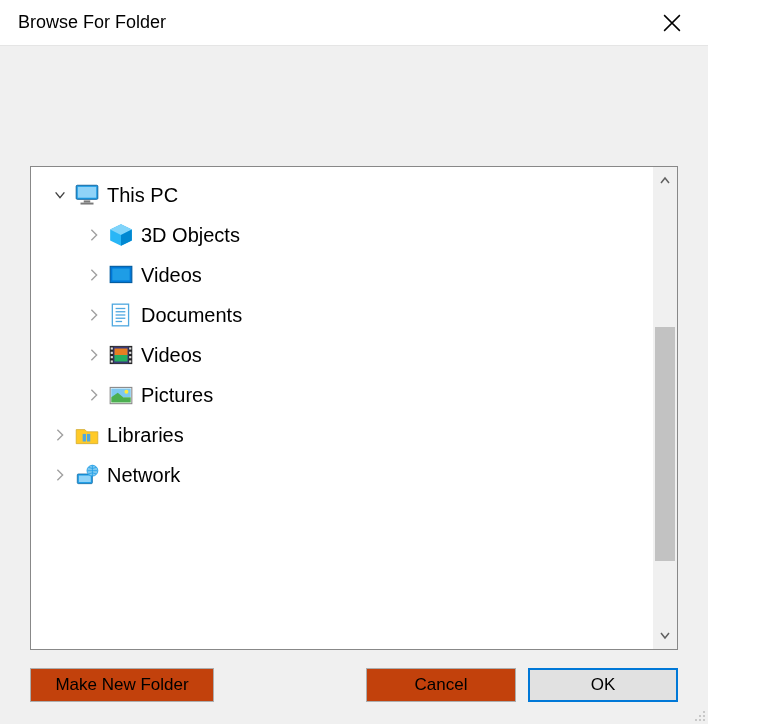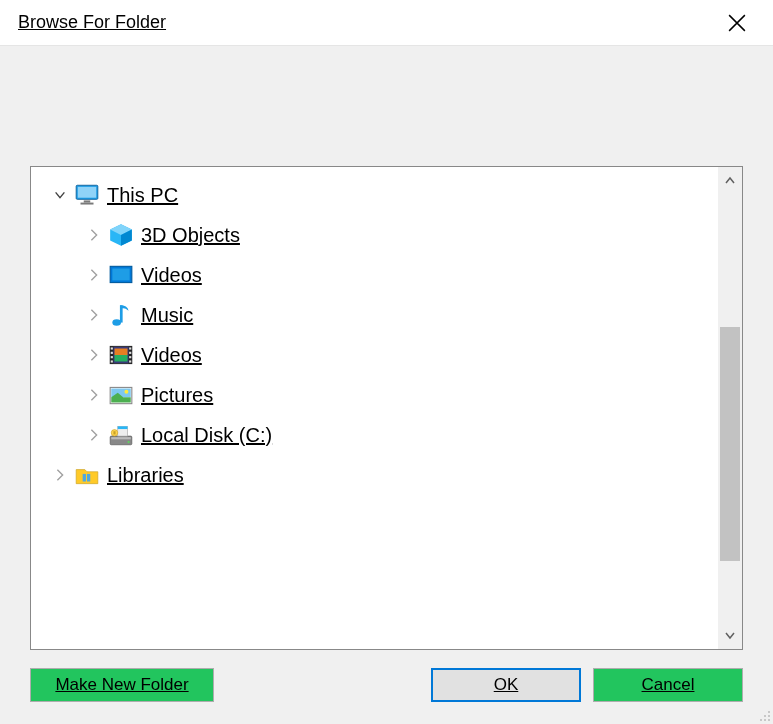--- a/index.html
+++ b/index.html
@@ -8,26 +8,25 @@
       padding: 0;
     }
     body {
       font-family: "Segoe UI", Tahoma, sans-serif;
       background: #fff;
       width: 773px;
       height: 724px;
       overflow: hidden;
     }
     .window {
-      width: 773px;
+      width: 708px;
       height: 724px;
       display: flex;
       flex-direction: column;
       background: #fff;
-      text-decoration: underline;
     }
     .titlebar {
       height: 46px;
       display: flex;
       align-items: center;
       padding: 0 18px;
       background: #fff;
       border-bottom: 1px solid #e5e5e5;
     }
     .titlebar-text {
@@ -133,21 +132,21 @@
     .button-row {
       margin-top: 18px;
       display: flex;
       align-items: center;
       gap: 12px;
     }
     .spacer { flex: 1; }
     .btn {
       height: 34px;
       border: 1px solid #adadad;
-      background: #22c55e;
+      background: #c2410c;
       font-family: inherit;
       font-size: 17px;
       padding: 0 18px;
       cursor: pointer;
       min-width: 150px;
     }
     .btn.default {
       border: 2px solid #0078d7;
       background: #e1e1e1;
     }
@@ -220,37 +219,40 @@
             </span>
           <span class="tree-icon">
             <svg viewBox="0 0 24 24">
                 <rect x="2" y="4" width="20" height="15" fill="#0078d7" stroke="#005a9e" stroke-width="1"></rect>
                 <rect x="4" y="6" width="16" height="11" fill="#1e9de6"></rect>
               </svg>
           </span>
           <span class="tree-label">Videos</span>
         </div>
 
-
-
-        <div class="tree-row indent1">
-          <span class="chevron">
-              <svg viewBox="0 0 16 16">
-                <path d="M5 2 L11 8 L5 14" stroke="#a0a0a0" stroke-width="1.6" fill="none"></path>
-              </svg>
-            </span>
-          <span class="tree-icon">
-            <svg viewBox="0 0 24 24">
-                <ellipse cx="8" cy="19" rx="4" ry="3" fill="#1e9de6"></ellipse>
-                <rect x="11" y="3" width="2.5" height="16" fill="#1e9de6"></rect>
-                <path d="M11 3 Q18 3 19 8 Q15 5 13.5 6 Z" fill="#1e9de6"></path>
-              </svg>
-          </span>
-          <span class="tree-label">Music</span>
-        </div>
+        <div class="tree-row indent1">
+          <span class="chevron">
+              <svg viewBox="0 0 16 16">
+                <path d="M5 2 L11 8 L5 14" stroke="#a0a0a0" stroke-width="1.6" fill="none"></path>
+              </svg>
+            </span>
+          <span class="tree-icon">
+            <svg viewBox="0 0 24 24">
+                <rect x="4" y="2" width="15" height="20" fill="#fff" stroke="#4fa8e0" stroke-width="1.2"></rect>
+                <line x1="7" y1="6" x2="16" y2="6" stroke="#4fa8e0" stroke-width="1.2"></line>
+                <line x1="7" y1="9" x2="16" y2="9" stroke="#4fa8e0" stroke-width="1.2"></line>
+                <line x1="7" y1="12" x2="16" y2="12" stroke="#4fa8e0" stroke-width="1.2"></line>
+                <line x1="7" y1="15" x2="16" y2="15" stroke="#4fa8e0" stroke-width="1.2"></line>
+                <line x1="7" y1="18" x2="13" y2="18" stroke="#4fa8e0" stroke-width="1.2"></line>
+              </svg>
+          </span>
+          <span class="tree-label">Documents</span>
+        </div>
+
+
 
         <div class="tree-row indent1">
           <span class="chevron">
               <svg viewBox="0 0 16 16">
                 <path d="M5 2 L11 8 L5 14" stroke="#a0a0a0" stroke-width="1.6" fill="none"></path>
               </svg>
             </span>
           <span class="tree-icon">
             <svg viewBox="0 0 24 24">
                 <rect x="2" y="4" width="20" height="16" fill="#3a3a7a" stroke="#222" stroke-width="0.8"></rect>
@@ -281,56 +283,53 @@
             <svg viewBox="0 0 24 24">
                 <rect x="2" y="5" width="20" height="15" fill="#fff" stroke="#888" stroke-width="1"></rect>
                 <rect x="3" y="6" width="18" height="8" fill="#7ec8f0"></rect>
                 <path d="M3 14 L9 10 L14 14 L21 14 L21 19 L3 19 Z" fill="#4caf50"></path>
                 <circle cx="17" cy="9" r="1.8" fill="#ffeb3b"></circle>
               </svg>
           </span>
           <span class="tree-label">Pictures</span>
         </div>
 
-        <div class="tree-row indent1">
-          <span class="chevron">
-              <svg viewBox="0 0 16 16">
-                <path d="M5 2 L11 8 L5 14" stroke="#a0a0a0" stroke-width="1.6" fill="none"></path>
-              </svg>
-            </span>
-          <span class="tree-icon">
-            <svg viewBox="0 0 24 24">
-                <rect x="2" y="13" width="20" height="8" rx="1" fill="#888" stroke="#555" stroke-width="0.6"></rect>
-                <rect x="3" y="14" width="18" height="2" fill="#bbb"></rect>
-                <circle cx="19" cy="18.5" r="1" fill="#5bd95b"></circle>
-                <rect x="9" y="4" width="9" height="9" fill="#eee" stroke="#aaa" stroke-width="0.6"></rect>
-                <rect x="9" y="4" width="9" height="2.5" fill="#29b6f6"></rect>
-                <path d="M6 7 A3 3 0 1 1 6 13 A3 3 0 1 1 6 7" fill="#ffd54f" stroke="#c9a227" stroke-width="0.6"></path>
-                <rect x="5" y="8.5" width="2" height="3" fill="#c9a227"></rect>
-              </svg>
-          </span>
-          <span class="tree-label">Local Disk (C:)</span>
-        </div>
 
         <div class="tree-row indent0">
           <span class="chevron">
               <svg viewBox="0 0 16 16">
                 <path d="M5 2 L11 8 L5 14" stroke="#a0a0a0" stroke-width="1.6" fill="none"></path>
               </svg>
             </span>
           <span class="tree-icon">
             <svg viewBox="0 0 24 24">
                 <path d="M2 7 L2 20 L22 20 L22 9 L12 9 L10 7 Z" fill="#ffca28" stroke="#c9a227" stroke-width="0.6"></path>
                 <rect x="8" y="11" width="3" height="7" fill="#4fa8e0"></rect>
                 <rect x="12" y="11" width="3" height="7" fill="#4fa8e0"></rect>
               </svg>
           </span>
           <span class="tree-label">Libraries</span>
         </div>
 
+        <div class="tree-row indent0">
+          <span class="chevron">
+              <svg viewBox="0 0 16 16">
+                <path d="M5 2 L11 8 L5 14" stroke="#a0a0a0" stroke-width="1.6" fill="none"></path>
+              </svg>
+            </span>
+          <span class="tree-icon">
+            <svg viewBox="0 0 24 24">
+                <rect x="3" y="11" width="14" height="9" rx="1" fill="#1e9de6" stroke="#0a5c96" stroke-width="0.6"></rect>
+                <rect x="4.5" y="12.5" width="11" height="6" fill="#90d3f8"></rect>
+                <circle cx="17" cy="8" r="5" fill="#7ec8f0" stroke="#1e9de6" stroke-width="0.8"></circle>
+                <path d="M12.5 8 L21.5 8 M17 3 L17 13 M13.5 5 Q17 7 20.5 5 M13.5 11 Q17 9 20.5 11" stroke="#1e9de6" stroke-width="0.7" fill="none"></path>
+              </svg>
+          </span>
+          <span class="tree-label">Network</span>
+        </div>
 
       </div>
 
       <div class="scrollbar">
         <div class="scroll-arrow up">
             <svg width="12" height="12" viewBox="0 0 12 12">
               <path d="M2 8 L6 3 L10 8" stroke="#606060" stroke-width="1.5" fill="none"></path>
             </svg>
           </div>
         <div class="scroll-thumb"></div>
@@ -338,22 +337,22 @@
             <svg width="12" height="12" viewBox="0 0 12 12">
               <path d="M2 4 L6 9 L10 4" stroke="#606060" stroke-width="1.5" fill="none"></path>
             </svg>
           </div>
       </div>
     </div>
 
     <div class="button-row">
       <button class="btn new-folder">Make New Folder</button>
       <div class="spacer"></div>
+      <button class="btn">Cancel</button>
       <button class="btn default">OK</button>
-      <button class="btn">Cancel</button>
     </div>
 
     <svg class="resize-grip" viewBox="0 0 16 16">
       <circle cx="14" cy="6" r="1" fill="#bbb"></circle>
         <circle cx="10" cy="10" r="1" fill="#bbb"></circle>
         <circle cx="14" cy="10" r="1" fill="#bbb"></circle>
         <circle cx="6" cy="14" r="1" fill="#bbb"></circle>
         <circle cx="10" cy="14" r="1" fill="#bbb"></circle>
         <circle cx="14" cy="14" r="1" fill="#bbb"></circle>
     </svg>

